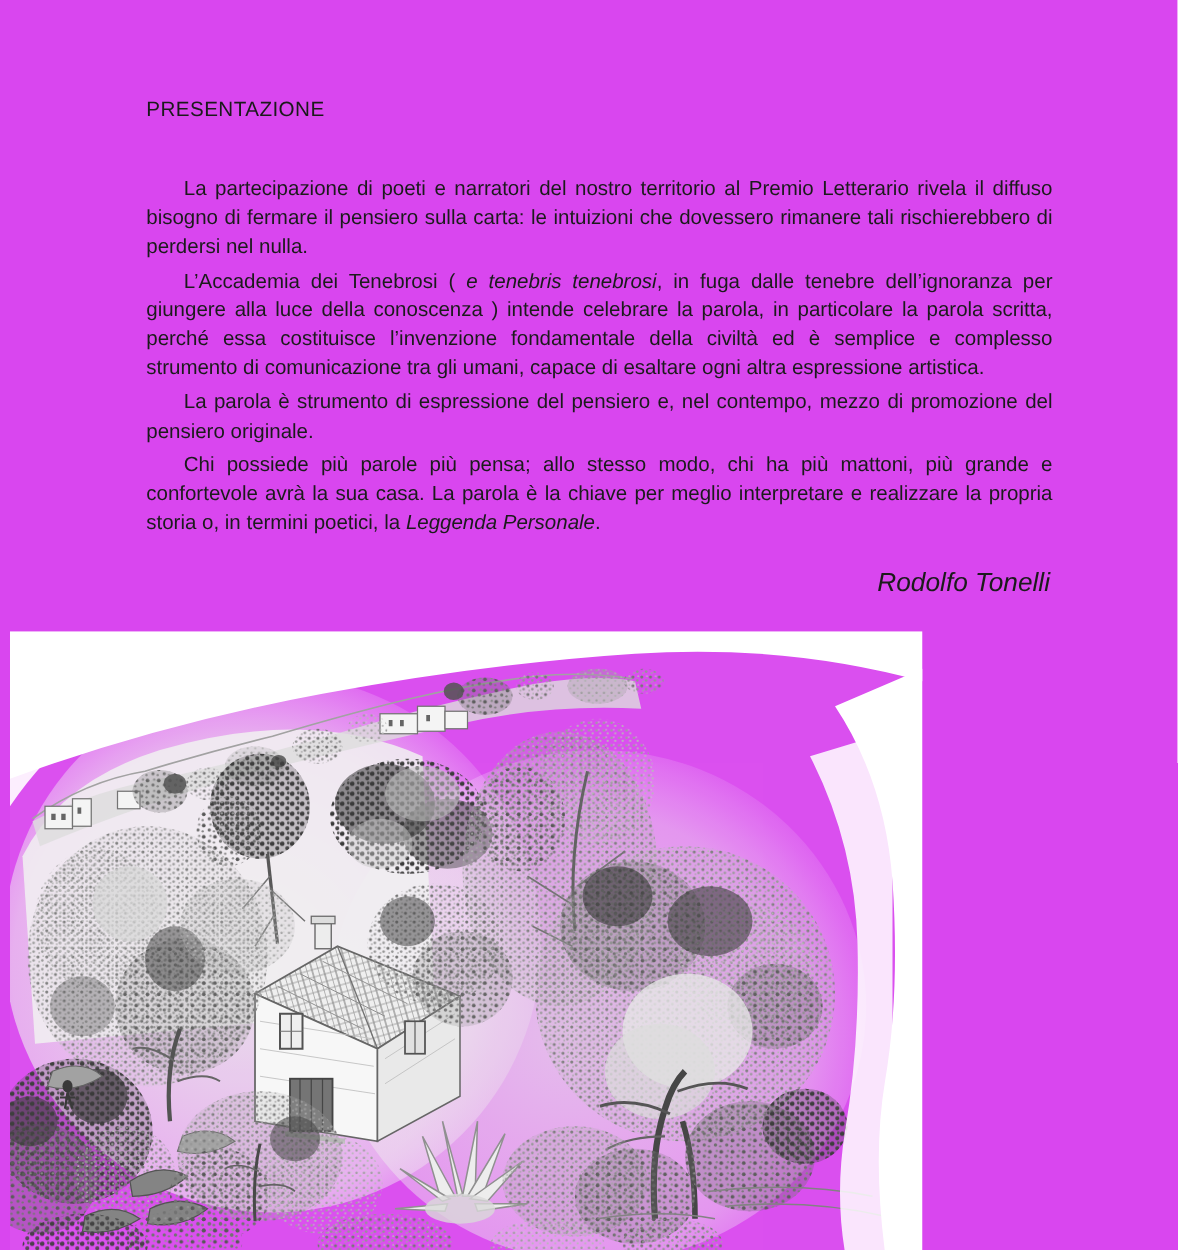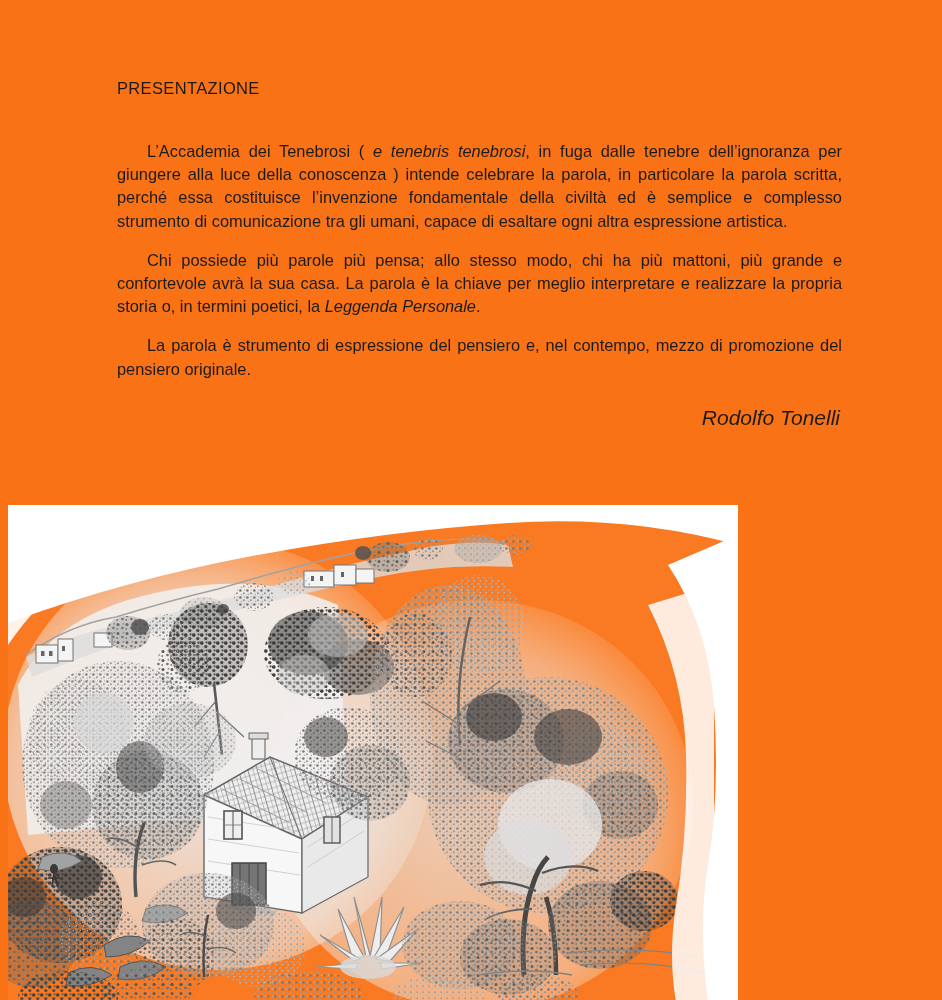--- a/index.html
+++ b/index.html
@@ -13,21 +13,21 @@
     position: relative;
     overflow: hidden;
     font-family: "Liberation Sans", sans-serif;
     color: #1c1c1c;
     -webkit-font-smoothing: antialiased;
   }
 
   .page {
     position: absolute;
     inset: 0;
-    background: #f97316;
+    background: #d946ef;
   }
 
   
   .text-column {
     position: absolute;
     left: 117px;
     top: 78px;
     width: 725px;
   }
 
@@ -43,21 +43,21 @@
   .para {
     margin: 0;
     font-size: 16.4px;
     line-height: 23.2px;
     text-align: justify;
     text-justify: inter-word;
     text-indent: 30px;
     color: #1b1b1b;
     hyphens: manual;
   }
-  .para + .para { margin-top: 16px; }
+  .para + .para { margin-top: 4px; }
 
   .para em { font-style: italic; }
 
   .signature {
     margin: 0;
     margin-top: 25px;
     font-size: 21px;
     line-height: 23.2px;
     font-style: italic;
     text-align: right;
@@ -77,31 +77,34 @@
 </style>
 </head>
 <body>
 
 <div class="page">
 
   <div class="text-column">
 
     <h1 class="section-title">PRESENTAZIONE</h1>
 
+    <p class="para">
+      <span>La partecipazione di poeti e narratori del nostro territorio al Premio Letterario rivela il diffuso bisogno di fermare il pensiero sulla carta: le intuizioni che dovessero rimanere tali rischierebbero di perdersi nel nulla.</span>
+    </p>
 
     <p class="para">
       <span>L’Accademia dei Tenebrosi ( </span><em>e tenebris tenebrosi</em><span>, in fuga dalle tenebre dell’ignoranza per giungere alla luce della conoscenza ) intende celebrare la parola, in particolare la parola scritta, perché essa costituisce l’invenzione fondamentale della civiltà ed è semplice e complesso strumento di comunicazione tra gli umani, capace di esaltare ogni altra espressione artistica.</span>
     </p>
 
     <p class="para">
+      <span>La parola è strumento di espressione del pensiero e, nel contempo, mezzo di promozione del pensiero originale.</span>
+    </p>
+
+    <p class="para">
       <span>Chi possiede più parole più pensa; allo stesso modo, chi ha più mattoni, più grande e confortevole avrà la sua casa. La parola è la chiave per meglio interpretare e realizzare la propria storia o, in termini poetici, la </span><em>Leggenda Personale</em><span>.</span>
-    </p>
-
-    <p class="para">
-      <span>La parola è strumento di espressione del pensiero e, nel contempo, mezzo di promozione del pensiero originale.</span>
     </p>
 
     <p class="signature">Rodolfo Tonelli</p>
   </div>
 
   <div class="illustration">
     <svg viewBox="0 0 730 497" xmlns="http://www.w3.org/2000/svg" aria-hidden="true">
       <defs>
 
         <pattern id="leafA" width="7" height="7" patternUnits="userSpaceOnUse">

